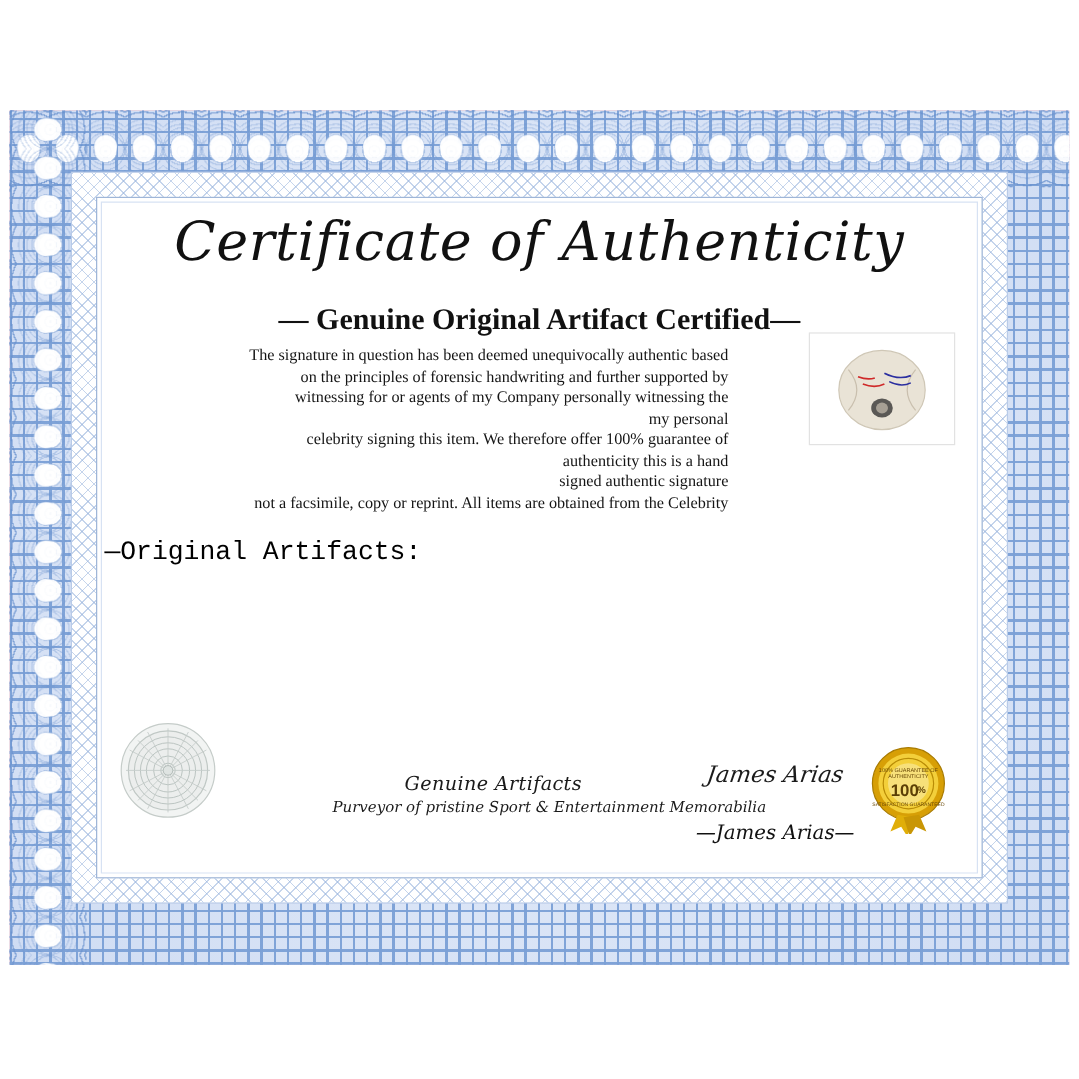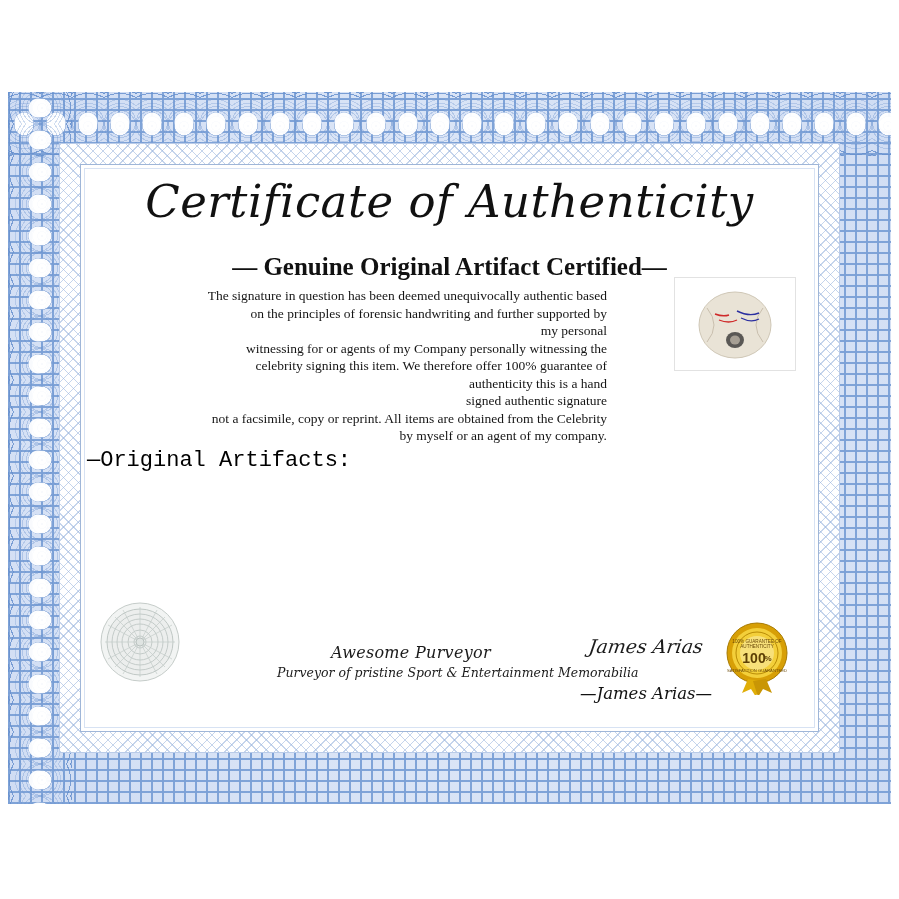--- a/index.html
+++ b/index.html
@@ -260,27 +260,26 @@
     <div class="inner-panel">
       <div class="content">
 
         <div class="title">Certificate of Authenticity</div>
 
         <div class="subtitle">— Genuine Original Artifact Certified—</div>
 
         <div class="body-text">
           <p>The signature in question has been deemed unequivocally authentic based</p>
           <p>on the principles of  forensic handwriting and further supported by</p>
+          <p>witnessing for or agents of my Company personally witnessing the</p>
           <p>my personal</p>
-          <p>witnessing for or agents of my Company personally witnessing the</p>
           <p>celebrity signing this item. We therefore offer 100% guarantee of</p>
           <p>authenticity this is a hand</p>
           <p>signed authentic signature</p>
           <p>not a facsimile, copy or reprint. All items are obtained from the Celebrity</p>
-          <p>by myself or an agent of my company.</p>
         </div>
 
         <div class="artifact-photo">
           <svg viewBox="0 0 120 92" width="120" height="92" aria-hidden="true">
             <rect x="0" y="0" width="120" height="92" fill="#ffffff"></rect>
             <ellipse cx="60" cy="47" rx="36" ry="33" fill="#e9e3d6" stroke="#cfc7b6" stroke-width="1"></ellipse>
             <path d="M32 30 q14 17 0 34" fill="none" stroke="#c9bfae" stroke-width="1"></path>
             <path d="M88 30 q-14 17 0 34" fill="none" stroke="#c9bfae" stroke-width="1"></path>
             <path d="M40 36 q8 3 14 1" stroke="#cf2a2a" stroke-width="1.4" fill="none"></path>
             <path d="M44 42 q10 4 18 0" stroke="#cf2a2a" stroke-width="1.3" fill="none"></path>
@@ -313,21 +312,21 @@
               <line x1="24" y1="9" x2="58" y2="73"></line>
               <line x1="58" y1="9" x2="24" y2="73"></line>
               <line x1="9" y1="24" x2="73" y2="58"></line>
               <line x1="9" y1="58" x2="73" y2="24"></line>
             </g>
             <circle cx="41" cy="41" r="4" fill="#dfe4e2" stroke="#b0b9b6" stroke-width="0.8"></circle>
           </svg>
         </div>
 
         <div class="company-block">
-          <div class="company-name">Awesome Purveyor</div>
+          <div class="company-name">Genuine Artifacts</div>
           <div class="company-tagline">Purveyor of pristine Sport &amp; Entertainment Memorabilia</div>
         </div>
 
         <div class="signature-block">
           <div class="signature-script">James Arias</div>
           <div class="signature-name">—James Arias—</div>
         </div>
 
         <div class="gold-seal">
           <svg viewBox="0 0 78 78" width="78" height="78" aria-hidden="true">

